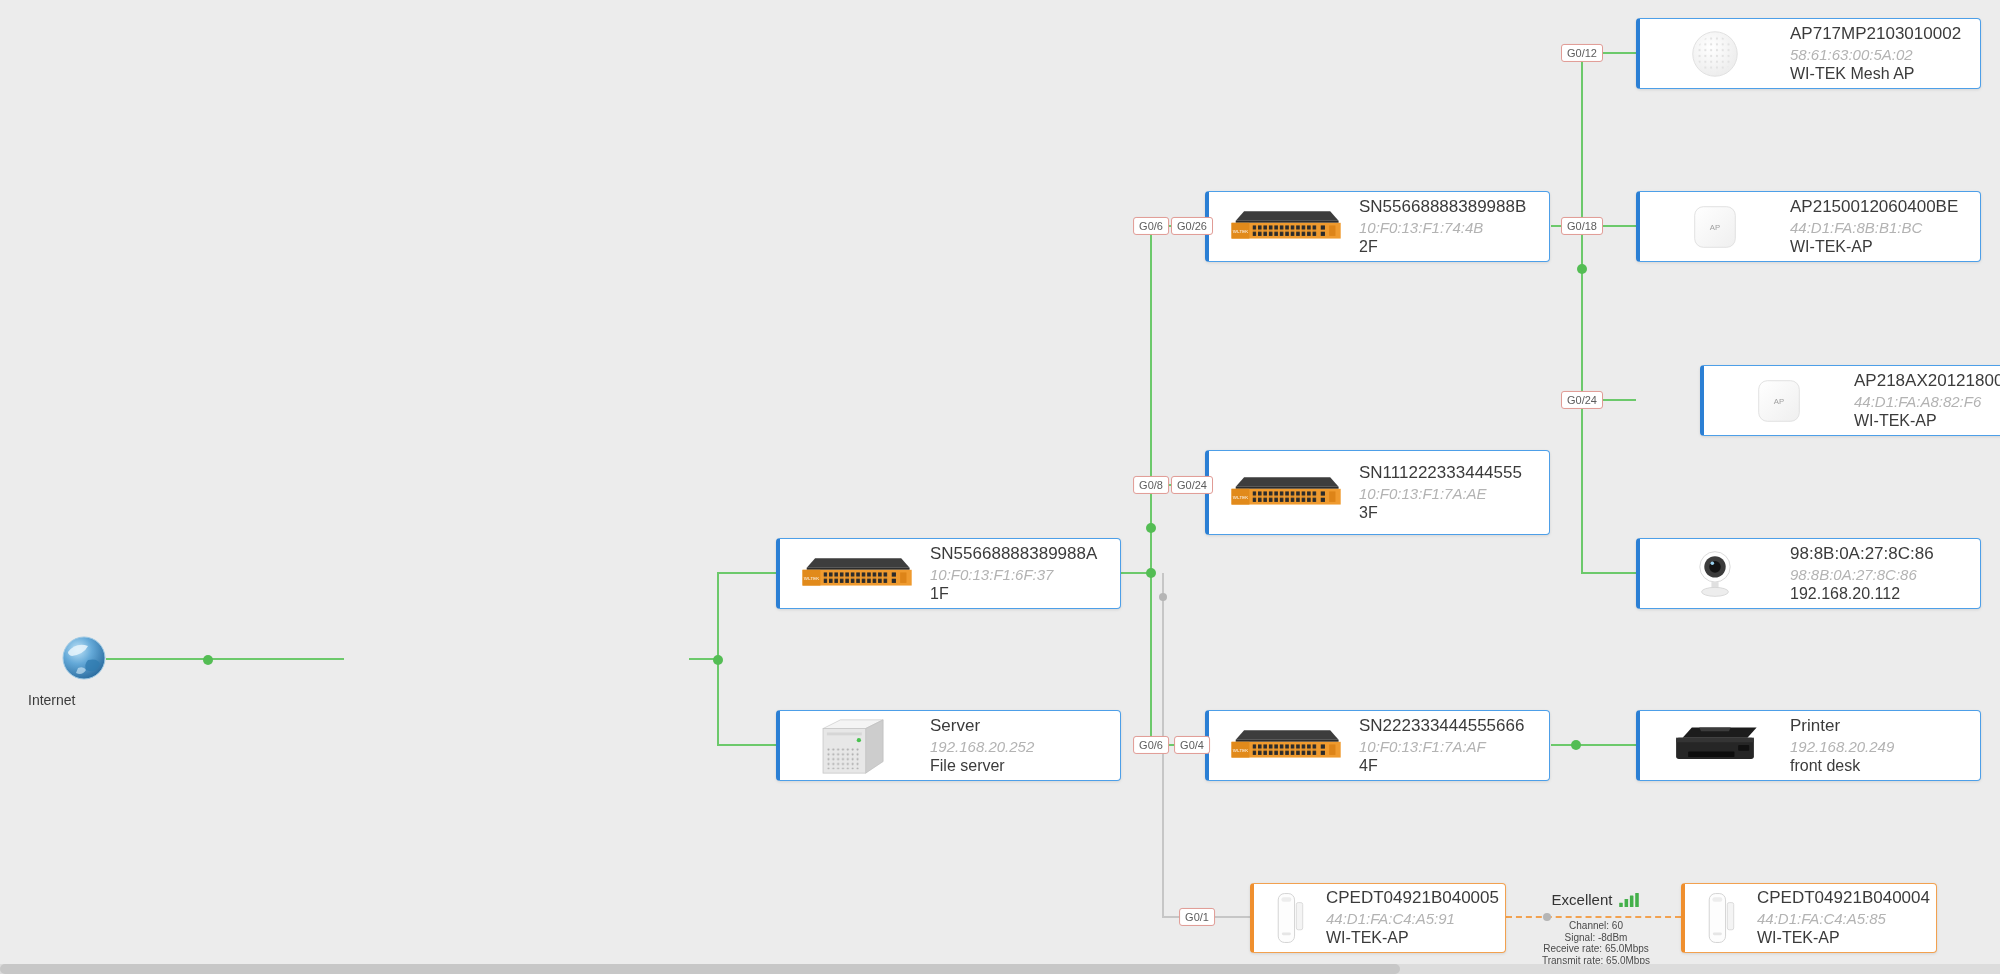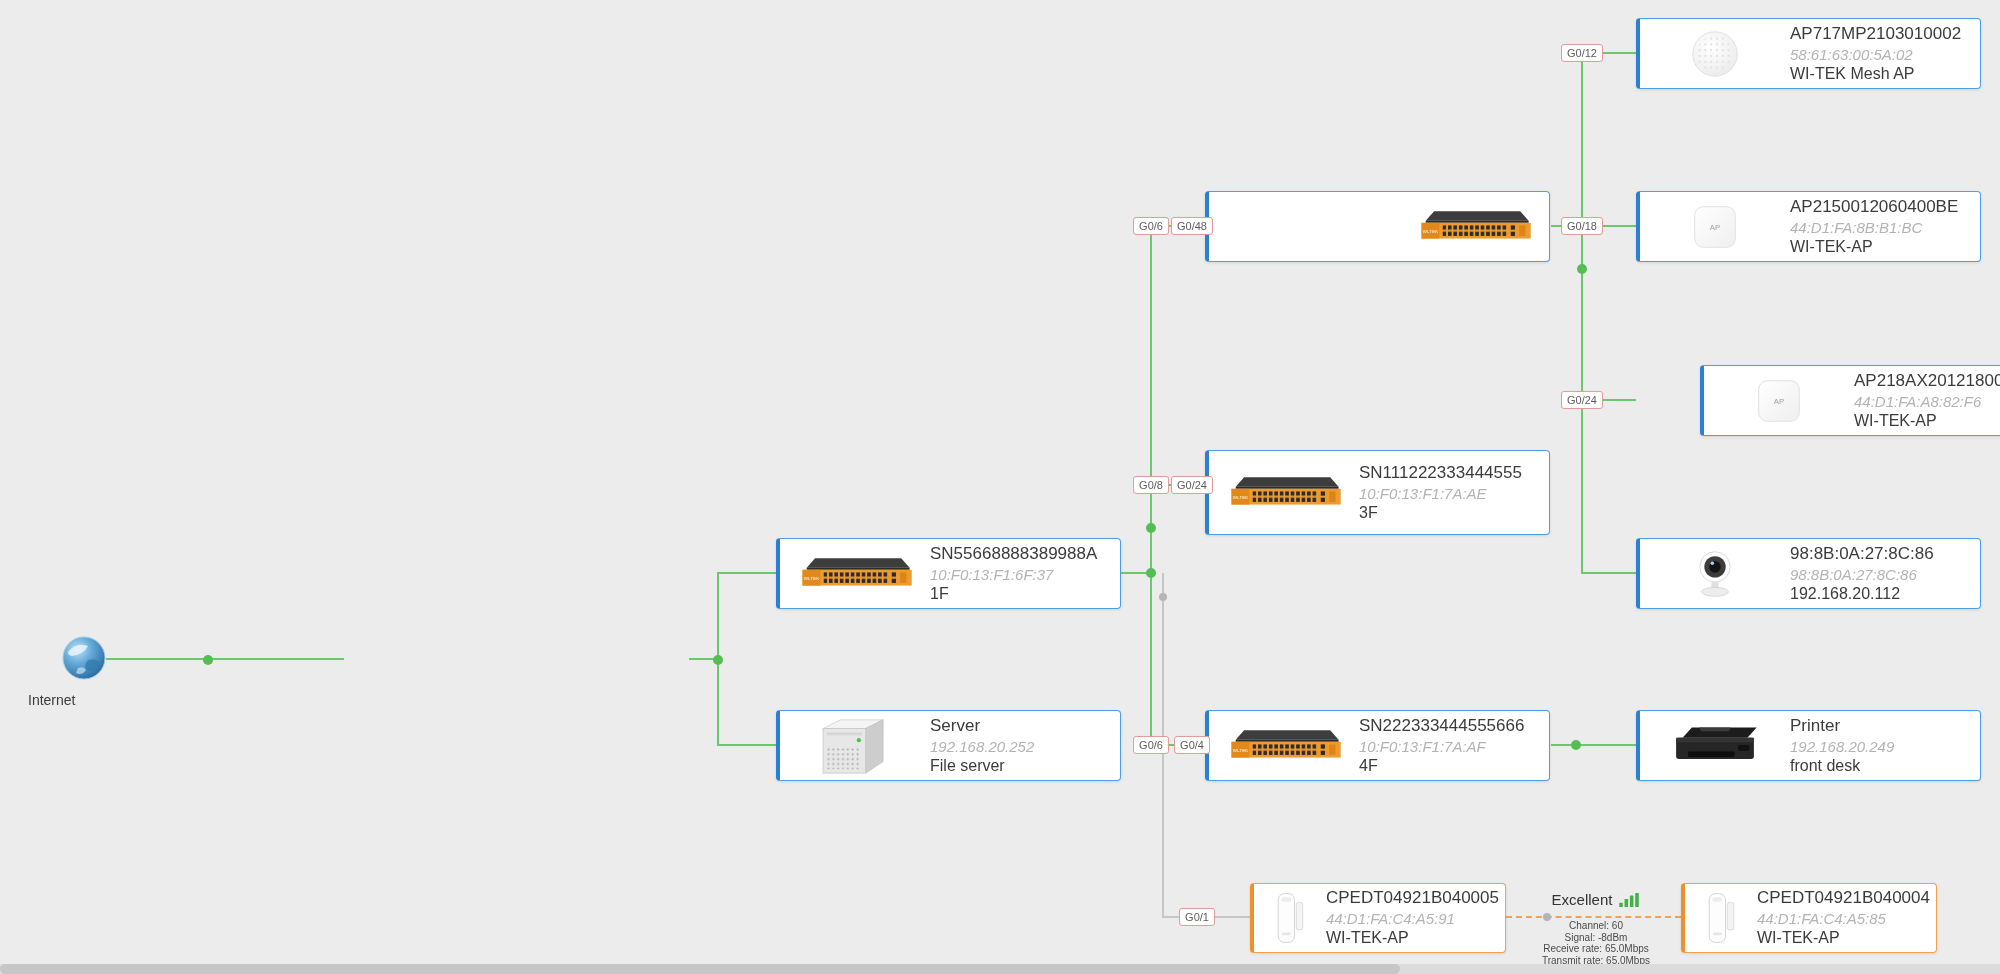--- a/index.html
+++ b/index.html
@@ -183,21 +183,21 @@
   <div class="dot" style="left:718px;top:660px"></div>
   <div class="dot" style="left:1151px;top:528px"></div>
   <div class="dot" style="left:1151px;top:573px"></div>
   <div class="dot" style="left:1582px;top:269px"></div>
   <div class="dot" style="left:1576px;top:745px"></div>
   <div class="dot-gray" style="left:1163px;top:597px"></div>
   <div class="dot-gray" style="left:1547px;top:917px"></div>
 
   <div class="port" style="left:1582px;top:53px">G0/12</div>
   <div class="port" style="left:1151px;top:226px">G0/6</div>
-  <div class="port" style="left:1192px;top:226px">G0/48</div>
+  <div class="port" style="left:1192px;top:226px">G0/26</div>
   <div class="port" style="left:1582px;top:226px">G0/18</div>
   <div class="port" style="left:1582px;top:400px">G0/24</div>
   <div class="port" style="left:1151px;top:485px">G0/8</div>
   <div class="port" style="left:1192px;top:485px">G0/24</div>
   <div class="port" style="left:1151px;top:745px">G0/6</div>
   <div class="port" style="left:1192px;top:745px">G0/4</div>
   <div class="port" style="left:1197px;top:917px">G0/1</div>
 
   <div class="internet-node" style="left:58px;top:632px">
     <svg width="52" height="52">
@@ -232,20 +232,25 @@
       <div class="t3">File server</div>
     </div>
   </div>
 
   <div class="card" style="left:1205px;top:191px;width:345px;height:71px">
     <div class="card-icon">
         <svg width="126" height="42">
           <use href="#ic-switch"></use>
         </svg>
       </div>
+    <div class="card-body">
+      <div class="t1">SN55668888389988B</div>
+      <div class="t2">10:F0:13:F1:74:4B</div>
+      <div class="t3">2F</div>
+    </div>
   </div>
 
   <div class="card" style="left:1205px;top:450px;width:345px;height:85px">
     <div class="card-icon">
         <svg width="126" height="42">
           <use href="#ic-switch"></use>
         </svg>
       </div>
     <div class="card-body">
       <div class="t1">SN111222333444555</div>

